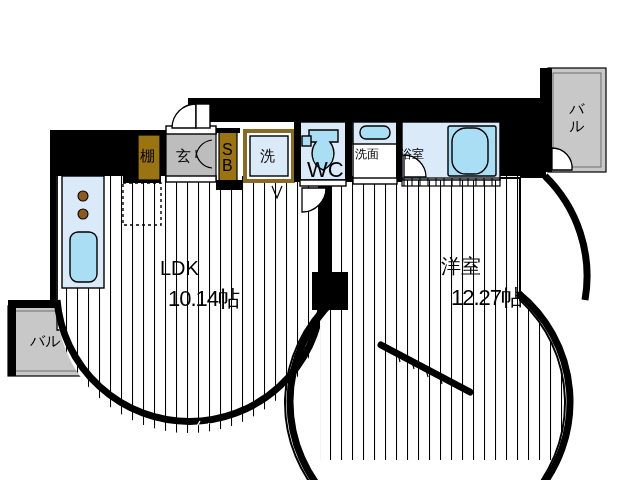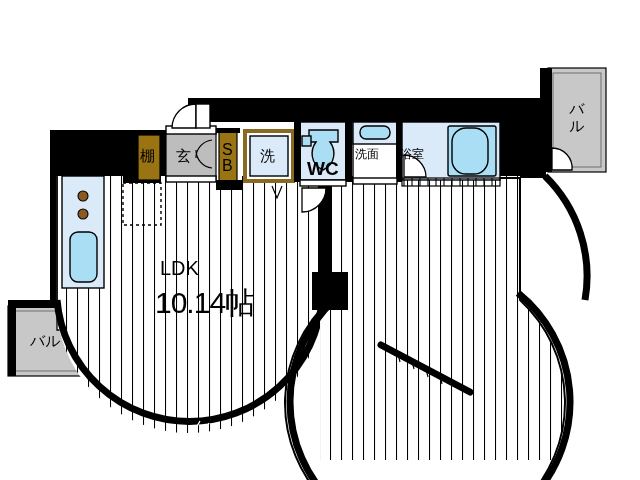--- a/index.html
+++ b/index.html
@@ -40,26 +40,26 @@
   .dashbox { fill: none; stroke: #000000; stroke-width: 1.4; stroke-dasharray: 3 3; }
   .labels { position: absolute; left: 0; top: 0; width: 640px; height: 480px; }
   .lbl {
     position: absolute;
     color: #000000;
     white-space: nowrap;
     line-height: 1;
     font-family: "Liberation Sans", "DejaVu Sans", sans-serif;
   }
   .room-name { font-size: 20px; letter-spacing: 0px; }
-  .room-area { font-size: 30px; letter-spacing: -1px; }
+  .room-area { font-size: 22px; letter-spacing: -1px; margin-left: 13px; }
   .tiny { font-size: 15px; }
   .tiny-sm { font-size: 12px; }
   .vert { writing-mode: vertical-rl; text-orientation: upright; font-size: 15px; letter-spacing: 1px; }
   .sb { font-size: 16px; line-height: 0.95; text-align: center; color: #000; }
-  .wc-lbl { font-size: 19px; font-weight: bold; }
+  .wc-lbl { font-size: 22px; }
 </style>
 </head>
 <body>
 
 <div id="floorplan-root">
 
   <svg id="floorplan-svg" viewBox="0 0 640 480">
     <defs>
 
       <pattern id="woodfloor" width="11" height="11" patternUnits="userSpaceOnUse">
@@ -221,20 +221,22 @@
       <line x1="236" y1="430" x2="239" y2="423"></line>
       <line x1="246" y1="428" x2="250" y2="421"></line>
     </g>
   </svg>
 
   <div class="labels">
 
     <div class="lbl room-name" style="left:160px; top:258px;">LDK</div>
     <div class="lbl room-area" style="left:155px; top:288px;">10.14帖</div>
 
+    <div class="lbl room-name" style="left:441px; top:256px;">洋室</div>
+    <div class="lbl room-area" style="left:438px; top:287px;">12.27帖</div>
 
 
     <div class="lbl tiny" style="left:140px; top:148px; color:#000;">棚</div>
 
     <div class="lbl tiny" style="left:176px; top:148px;">玄</div>
 
     <div class="lbl sb" style="left:222px; top:142px;">S</div>
     <div class="lbl sb" style="left:222px; top:158px;">B</div>
 
     <div class="lbl tiny" style="left:260px; top:148px;">洗</div>

